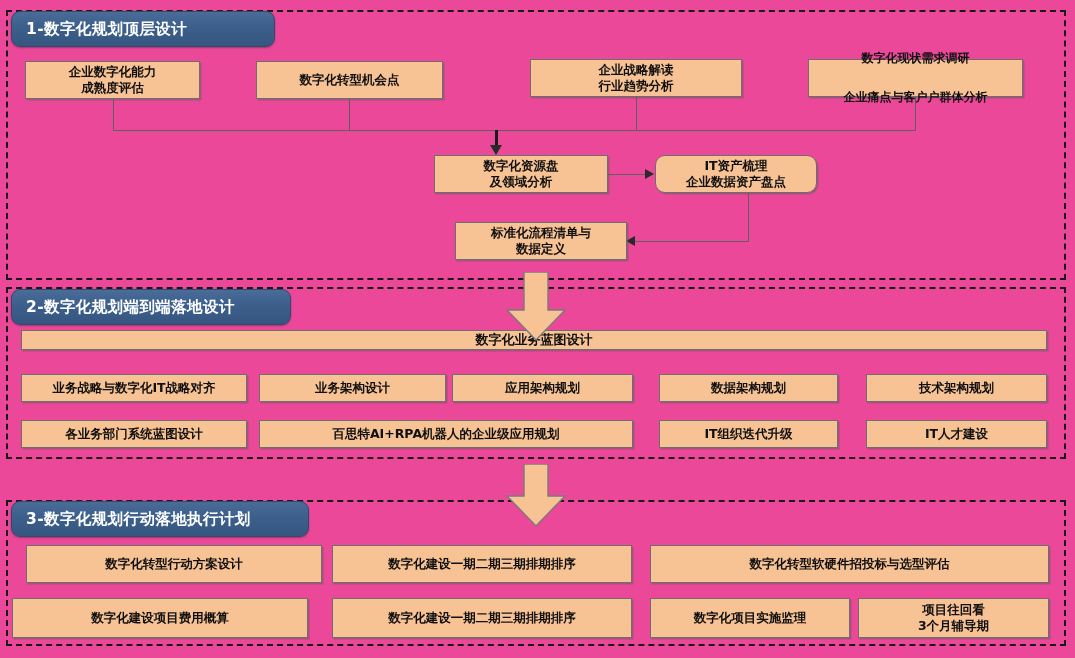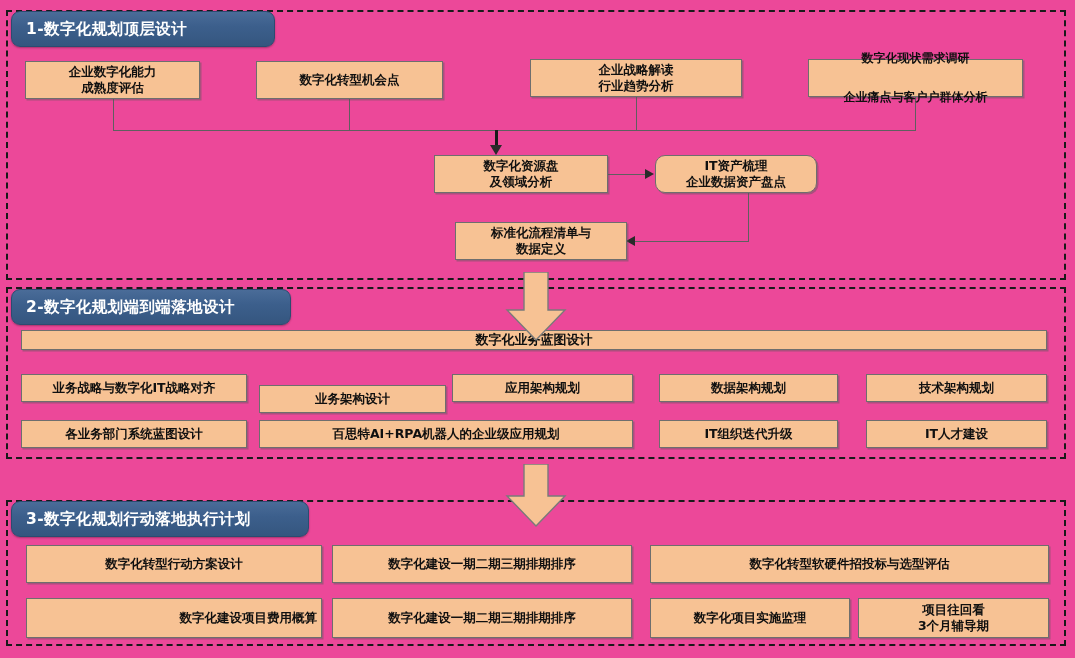--- a/index.html
+++ b/index.html
@@ -165,21 +165,21 @@
     <span>2-数字化规划端到端落地设计</span>
   </div>
 
   <div class="box wide" style="left:21px;top:330px;width:1026px;height:20px;">
     <span class="ln">数字化业务蓝图设计</span>
   </div>
 
   <div class="box" style="left:21px;top:374px;width:226px;height:28px;">
     <span class="ln">业务战略与数字化IT战略对齐</span>
   </div>
-  <div class="box" style="left:259px;top:385px;width:187px;height:28px;">
+  <div class="box" style="left:259px;top:374px;width:187px;height:28px;">
     <span class="ln">业务架构设计</span>
   </div>
   <div class="box" style="left:452px;top:374px;width:181px;height:28px;">
     <span class="ln">应用架构规划</span>
   </div>
   <div class="box" style="left:659px;top:374px;width:179px;height:28px;">
     <span class="ln">数据架构规划</span>
   </div>
   <div class="box" style="left:866px;top:374px;width:181px;height:28px;">
     <span class="ln">技术架构规划</span>
@@ -213,21 +213,21 @@
   <div class="box" style="left:26px;top:545px;width:296px;height:38px;">
     <span class="ln">数字化转型行动方案设计</span>
   </div>
   <div class="box" style="left:332px;top:545px;width:300px;height:38px;">
     <span class="ln">数字化建设一期二期三期排期排序</span>
   </div>
   <div class="box" style="left:650px;top:545px;width:399px;height:38px;">
     <span class="ln">数字化转型软硬件招投标与选型评估</span>
   </div>
 
-  <div class="box" style="left:26px;top:598px;width:296px;height:40px;align-items:flex-end;">
+  <div class="box" style="left:12px;top:598px;width:296px;height:40px;">
     <span class="ln">数字化建设项目费用概算</span>
   </div>
   <div class="box" style="left:332px;top:598px;width:300px;height:40px;">
     <span class="ln">数字化建设一期二期三期排期排序</span>
   </div>
   <div class="box" style="left:650px;top:598px;width:200px;height:40px;">
     <span class="ln">数字化项目实施监理</span>
   </div>
   <div class="box" style="left:858px;top:598px;width:191px;height:40px;">
     <span class="ln">项目往回看</span>

